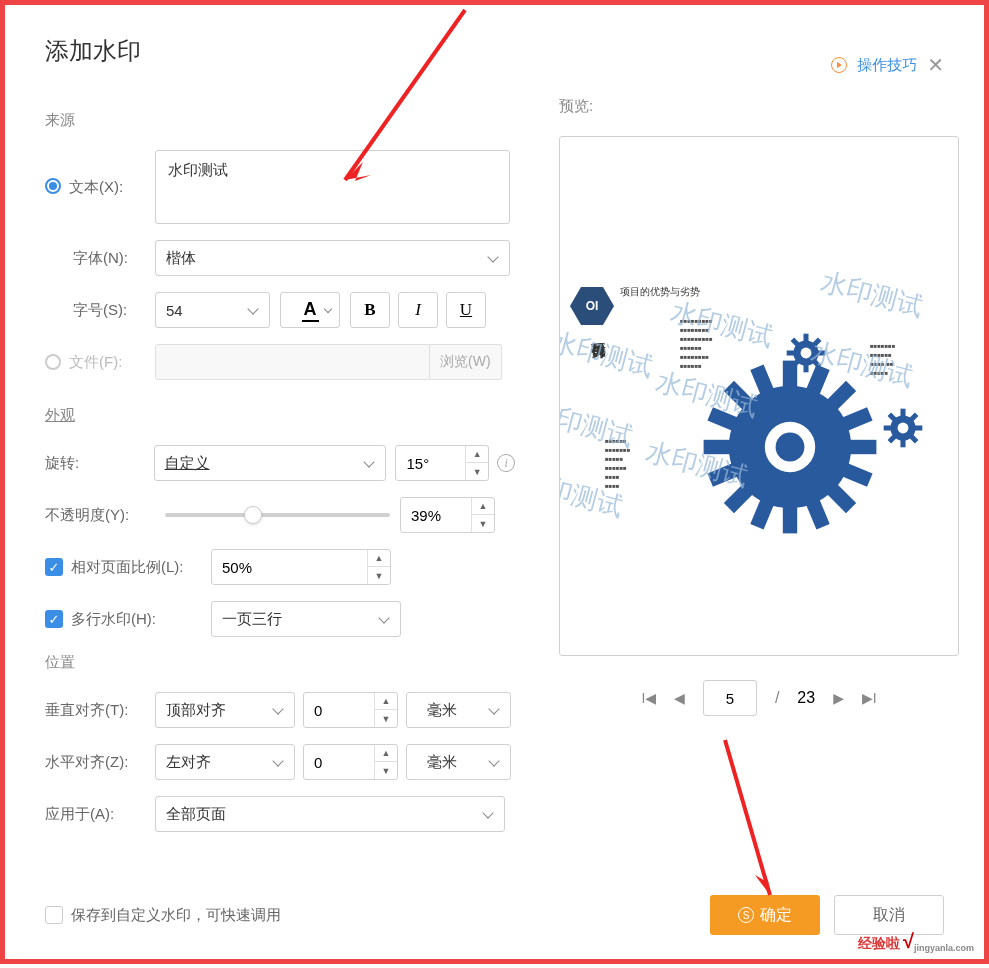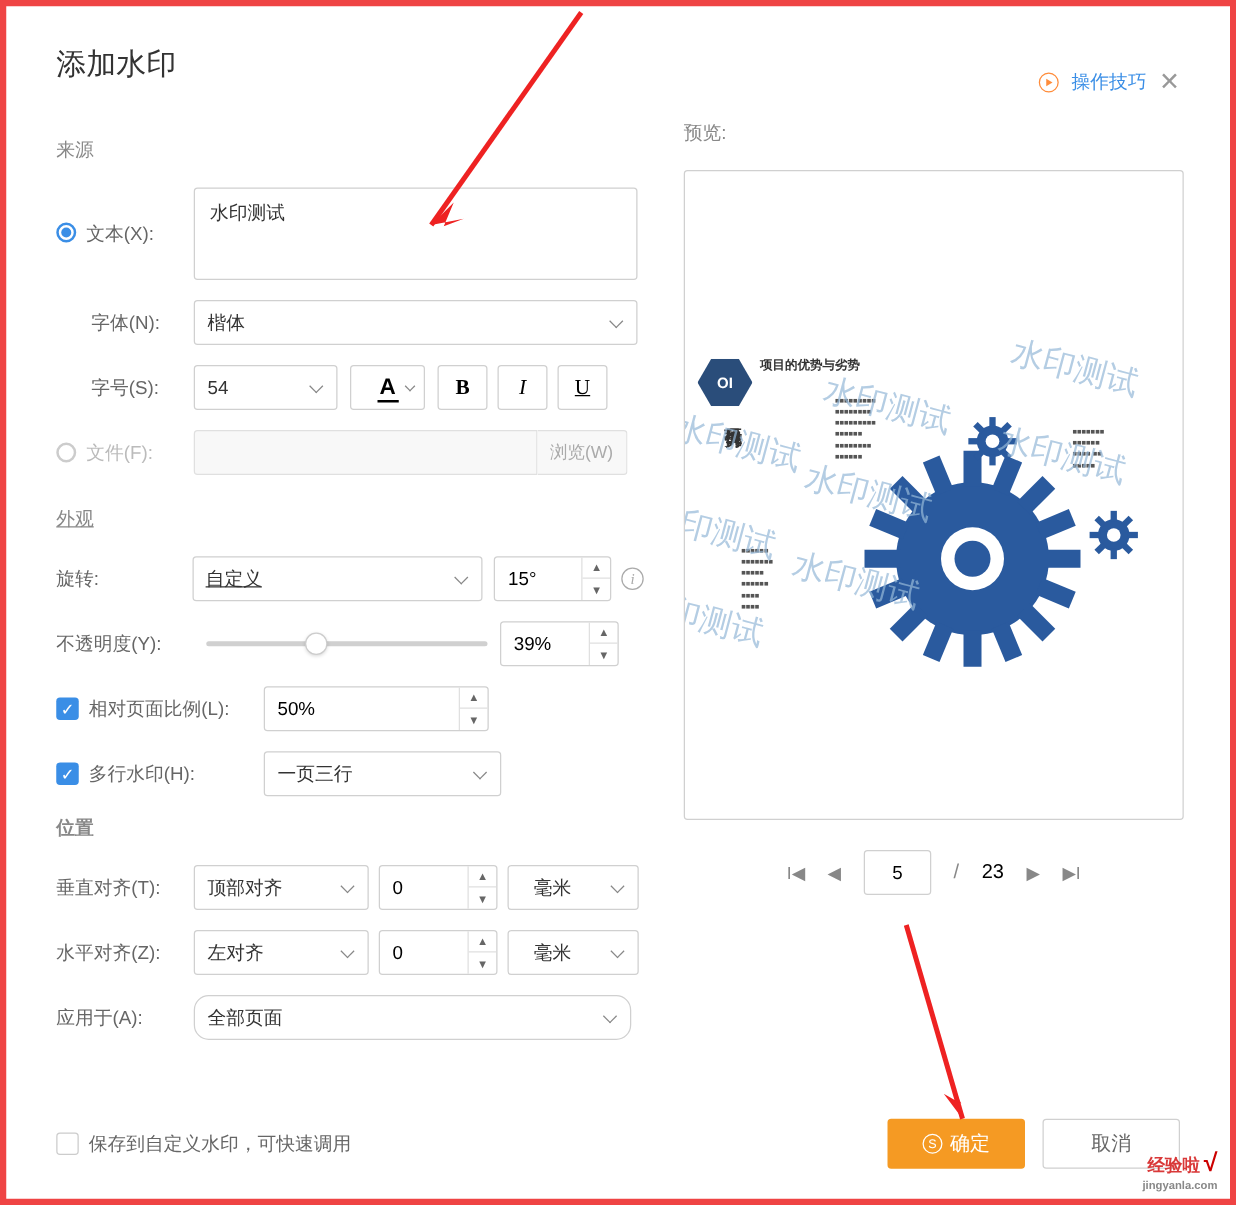--- a/index.html
+++ b/index.html
@@ -5,21 +5,21 @@
 * { box-sizing: border-box; margin: 0; padding: 0; }
 body { font-family: "Microsoft YaHei", Arial, sans-serif; background: #fff; width: 989px; height: 968px; position: relative; overflow: hidden; }
 .dialog { width: 989px; height: 964px; background: #fff; padding: 30px 40px 20px 40px; position: relative; border: 5px solid #ef4444; }
 .title { font-size: 24px; font-weight: 500; color: #333; }
 .header-right { position: absolute; top: 48px; right: 40px; display: flex; align-items: center; gap: 10px; }
 .tips-link { color: #3a8ee6; font-size: 15px; cursor: pointer; display: flex; align-items: center; gap: 4px; }
 .play-icon { width: 16px; height: 16px; border: 1.5px solid #ff8c3a; border-radius: 50%; display: flex; align-items: center; justify-content: center; }
 .play-icon::after { content: ""; border-left: 5px solid #ff8c3a; border-top: 3px solid transparent; border-bottom: 3px solid transparent; margin-left: 1px; }
 .close-x { font-size: 20px; color: #999; cursor: pointer; }
 
-.content { display: flex; gap: 32px; margin-top: 30px; }
+.content { display: flex; gap: 44px; margin-top: 30px; }
 .left { width: 470px; }
 .right { width: 400px; }
 
 .section-label { font-size: 15px; color: #888; margin-bottom: 20px; margin-top: 14px; }
 .row { display: flex; align-items: center; margin-bottom: 16px; }
 .row-label { width: 110px; font-size: 15px; color: #666; text-align: left; }
 .row-label-indent { padding-left: 28px; }
 .radio { width: 16px; height: 16px; border: 2px solid #3a8ee6; border-radius: 50%; margin-right: 8px; display: inline-flex; align-items: center; justify-content: center; }
 .radio.checked::after { content: ""; width: 8px; height: 8px; background: #3a8ee6; border-radius: 50%; }
 .radio.disabled { border-color: #ccc; }
@@ -27,21 +27,21 @@
 .checkbox.checked { background: #3a8ee6; }
 .checkbox.checked::after { content: "✓"; color: #fff; font-size: 13px; }
 .checkbox.unchecked { border: 1.5px solid #ccc; border-radius: 3px; }
 
 .input, .select, .textarea { border: 1px solid #d0d0d0; border-radius: 3px; font-size: 15px; color: #333; background: #fff; padding: 8px 10px; }
 .textarea { width: 355px; height: 74px; resize: none; padding: 10px 12px; font-family: inherit; }
 .select { height: 36px; position: relative; display: flex; align-items: center; }
 .select.w355 { width: 355px; }
 .select.w115 { width: 115px; }
 .select.w140 { width: 140px; }
-.select.w350 { width: 350px; border-radius: 12px; }
+.select.w350 { width: 350px; }
 .select.w85 { width: 105px; padding-left: 20px; }
 .chevron { width: 8px; height: 8px; border-right: 1.5px solid #888; border-bottom: 1.5px solid #888; transform: rotate(45deg); position: absolute; right: 12px; top: 12px; }
 .font-color-btn { width: 60px; height: 36px; border: 1px solid #d0d0d0; border-radius: 3px; font-size: 18px; position: relative; display: flex; align-items: center; justify-content: center; }
 .font-color-btn .a { font-weight: bold; border-bottom: 2px solid #000; padding: 0 2px; }
 .font-color-btn .chev-small { width: 6px; height: 6px; border-right: 1.5px solid #888; border-bottom: 1.5px solid #888; transform: rotate(45deg); position: absolute; right: 8px; top: 13px; }
 .style-btn { width: 40px; height: 36px; border: 1px solid #d0d0d0; border-radius: 3px; display: flex; align-items: center; justify-content: center; font-size: 17px; font-family: Georgia, serif; }
 .style-btn.bold { font-weight: bold; }
 .style-btn.italic { font-style: italic; }
 .style-btn.underline { text-decoration: underline; }
 .disabled-input { background: #f8f8f8; color: #aaa; border: 1px solid #e0e0e0; width: 275px; height: 36px; border-radius: 3px 0 0 3px; }
@@ -56,21 +56,21 @@
 .spin-btn:first-child { border-bottom: 1px solid #e0e0e0; }
 
 .info-icon { width: 18px; height: 18px; border: 1.5px solid #aaa; border-radius: 50%; display: inline-flex; align-items: center; justify-content: center; font-size: 12px; color: #aaa; margin-left: 8px; font-style: italic; font-family: Georgia, serif; }
 
 .slider { width: 225px; height: 4px; background: #d0d0d0; border-radius: 2px; position: relative; margin: 0 10px; }
 .slider-thumb { width: 18px; height: 18px; background: #fff; border: 1px solid #ccc; border-radius: 50%; position: absolute; top: -7px; left: 35%; box-shadow: 0 1px 3px rgba(0,0,0,0.15); }
 
 .preview-box { width: 400px; height: 520px; border: 1px solid #d0d0d0; border-radius: 3px; position: relative; overflow: hidden; background: #fff; }
 .preview-content { position: relative; width: 100%; height: 100%; padding: 140px 20px 20px 20px; }
 .hex-badge { width: 44px; height: 38px; background: #2a4d7a; clip-path: polygon(25% 0%, 75% 0%, 100% 50%, 75% 100%, 25% 100%, 0% 50%); display: inline-flex; align-items: center; justify-content: center; color: #fff; font-size: 12px; font-weight: bold; position: absolute; left: 10px; top: 150px; }
-.preview-title { position: absolute; left: 60px; top: 148px; font-size: 10px; color: #333; font-weight: bold; }
+.preview-title { position: absolute; left: 60px; top: 148px; font-size: 10px; color: #333; font-weight: normal; }
 .preview-vtext { writing-mode: vertical-rl; font-size: 14px; font-weight: bold; color: #333; position: absolute; left: 30px; top: 195px; }
 .preview-para { position: absolute; font-size: 6px; line-height: 1.5; color: #555; width: 90px; }
 .big-gear { position: absolute; left: 140px; top: 220px; width: 180px; height: 180px; }
 .small-gear { position: absolute; width: 42px; height: 42px; }
 .watermark-text { position: absolute; color: #95b8d8; font-size: 26px; font-family: "KaiTi", "楷体", serif; transform: rotate(15deg); opacity: 0.7; white-space: nowrap; }
 
 .pager { display: flex; align-items: center; justify-content: center; gap: 18px; margin-top: 24px; }
 .pager-btn { font-size: 14px; color: #888; cursor: pointer; }
 .page-input { width: 54px; height: 36px; border: 1px solid #d0d0d0; border-radius: 3px; text-align: center; font-size: 15px; }
 .page-slash { color: #888; }
@@ -79,21 +79,21 @@
 .save-custom { display: flex; align-items: center; font-size: 15px; color: #666; }
 .btn-group { display: flex; gap: 14px; }
 .btn { width: 110px; height: 40px; border-radius: 3px; font-size: 16px; display: flex; align-items: center; justify-content: center; cursor: pointer; }
 .btn-primary { background: #f59a23; color: #fff; gap: 6px; }
 .btn-primary .ok-icon { width: 16px; height: 16px; border: 1.5px solid #fff; border-radius: 50%; display: flex; align-items: center; justify-content: center; font-size: 10px; }
 .btn-default { background: #fff; border: 1px solid #d0d0d0; color: #666; }
 
 .arrow-red { position: absolute; pointer-events: none; }
 .arrow1 { left: 330px; top: 0; width: 140px; height: 185px; }
 .arrow2 { left: 710px; top: 730px; width: 70px; height: 170px; }
-.watermark-logo { position: absolute; right: 10px; bottom: 6px; font-size: 11px; color: #d93939; font-weight: bold; display:flex; flex-direction:column; align-items:flex-end; }
+.watermark-logo { position: absolute; right: 10px; bottom: 6px; font-size: 11px; color: #d93939; font-weight: bold; display:flex; align-items:flex-end; }
 .watermark-logo .cn { font-size: 14px; }
 .watermark-logo .check { color: #c00; font-size: 20px; font-weight: bold; }
 .watermark-logo .en { color: #888; font-size: 9px; text-align: center; }
 </style>
 </head>
 <body>
 
 <div class="dialog">
   <div class="title">添加水印</div>
   <div class="header-right">
@@ -197,21 +197,21 @@
 
       <div class="row">
         <span class="checkbox checked"></span>
         <span style="width:140px;font-size:15px;color:#666;">多行水印(H):</span>
         <div class="select" style="width:190px;">
             <span>一页三行</span>
             <span class="chevron"></span>
           </div>
       </div>
 
-      <div class="section-label" style="margin-top:14px;font-weight:bold;">位置</div>
+      <div class="section-label" style="margin-top:14px;">位置</div>
 
       <div class="row">
         <span class="row-label">垂直对齐(T):</span>
         <div class="select w140">
             <span>顶部对齐</span>
             <span class="chevron"></span>
           </div>
         <div style="width:8px"></div>
         <div class="spinner w95">
           <span class="spinner-val">0</span>

